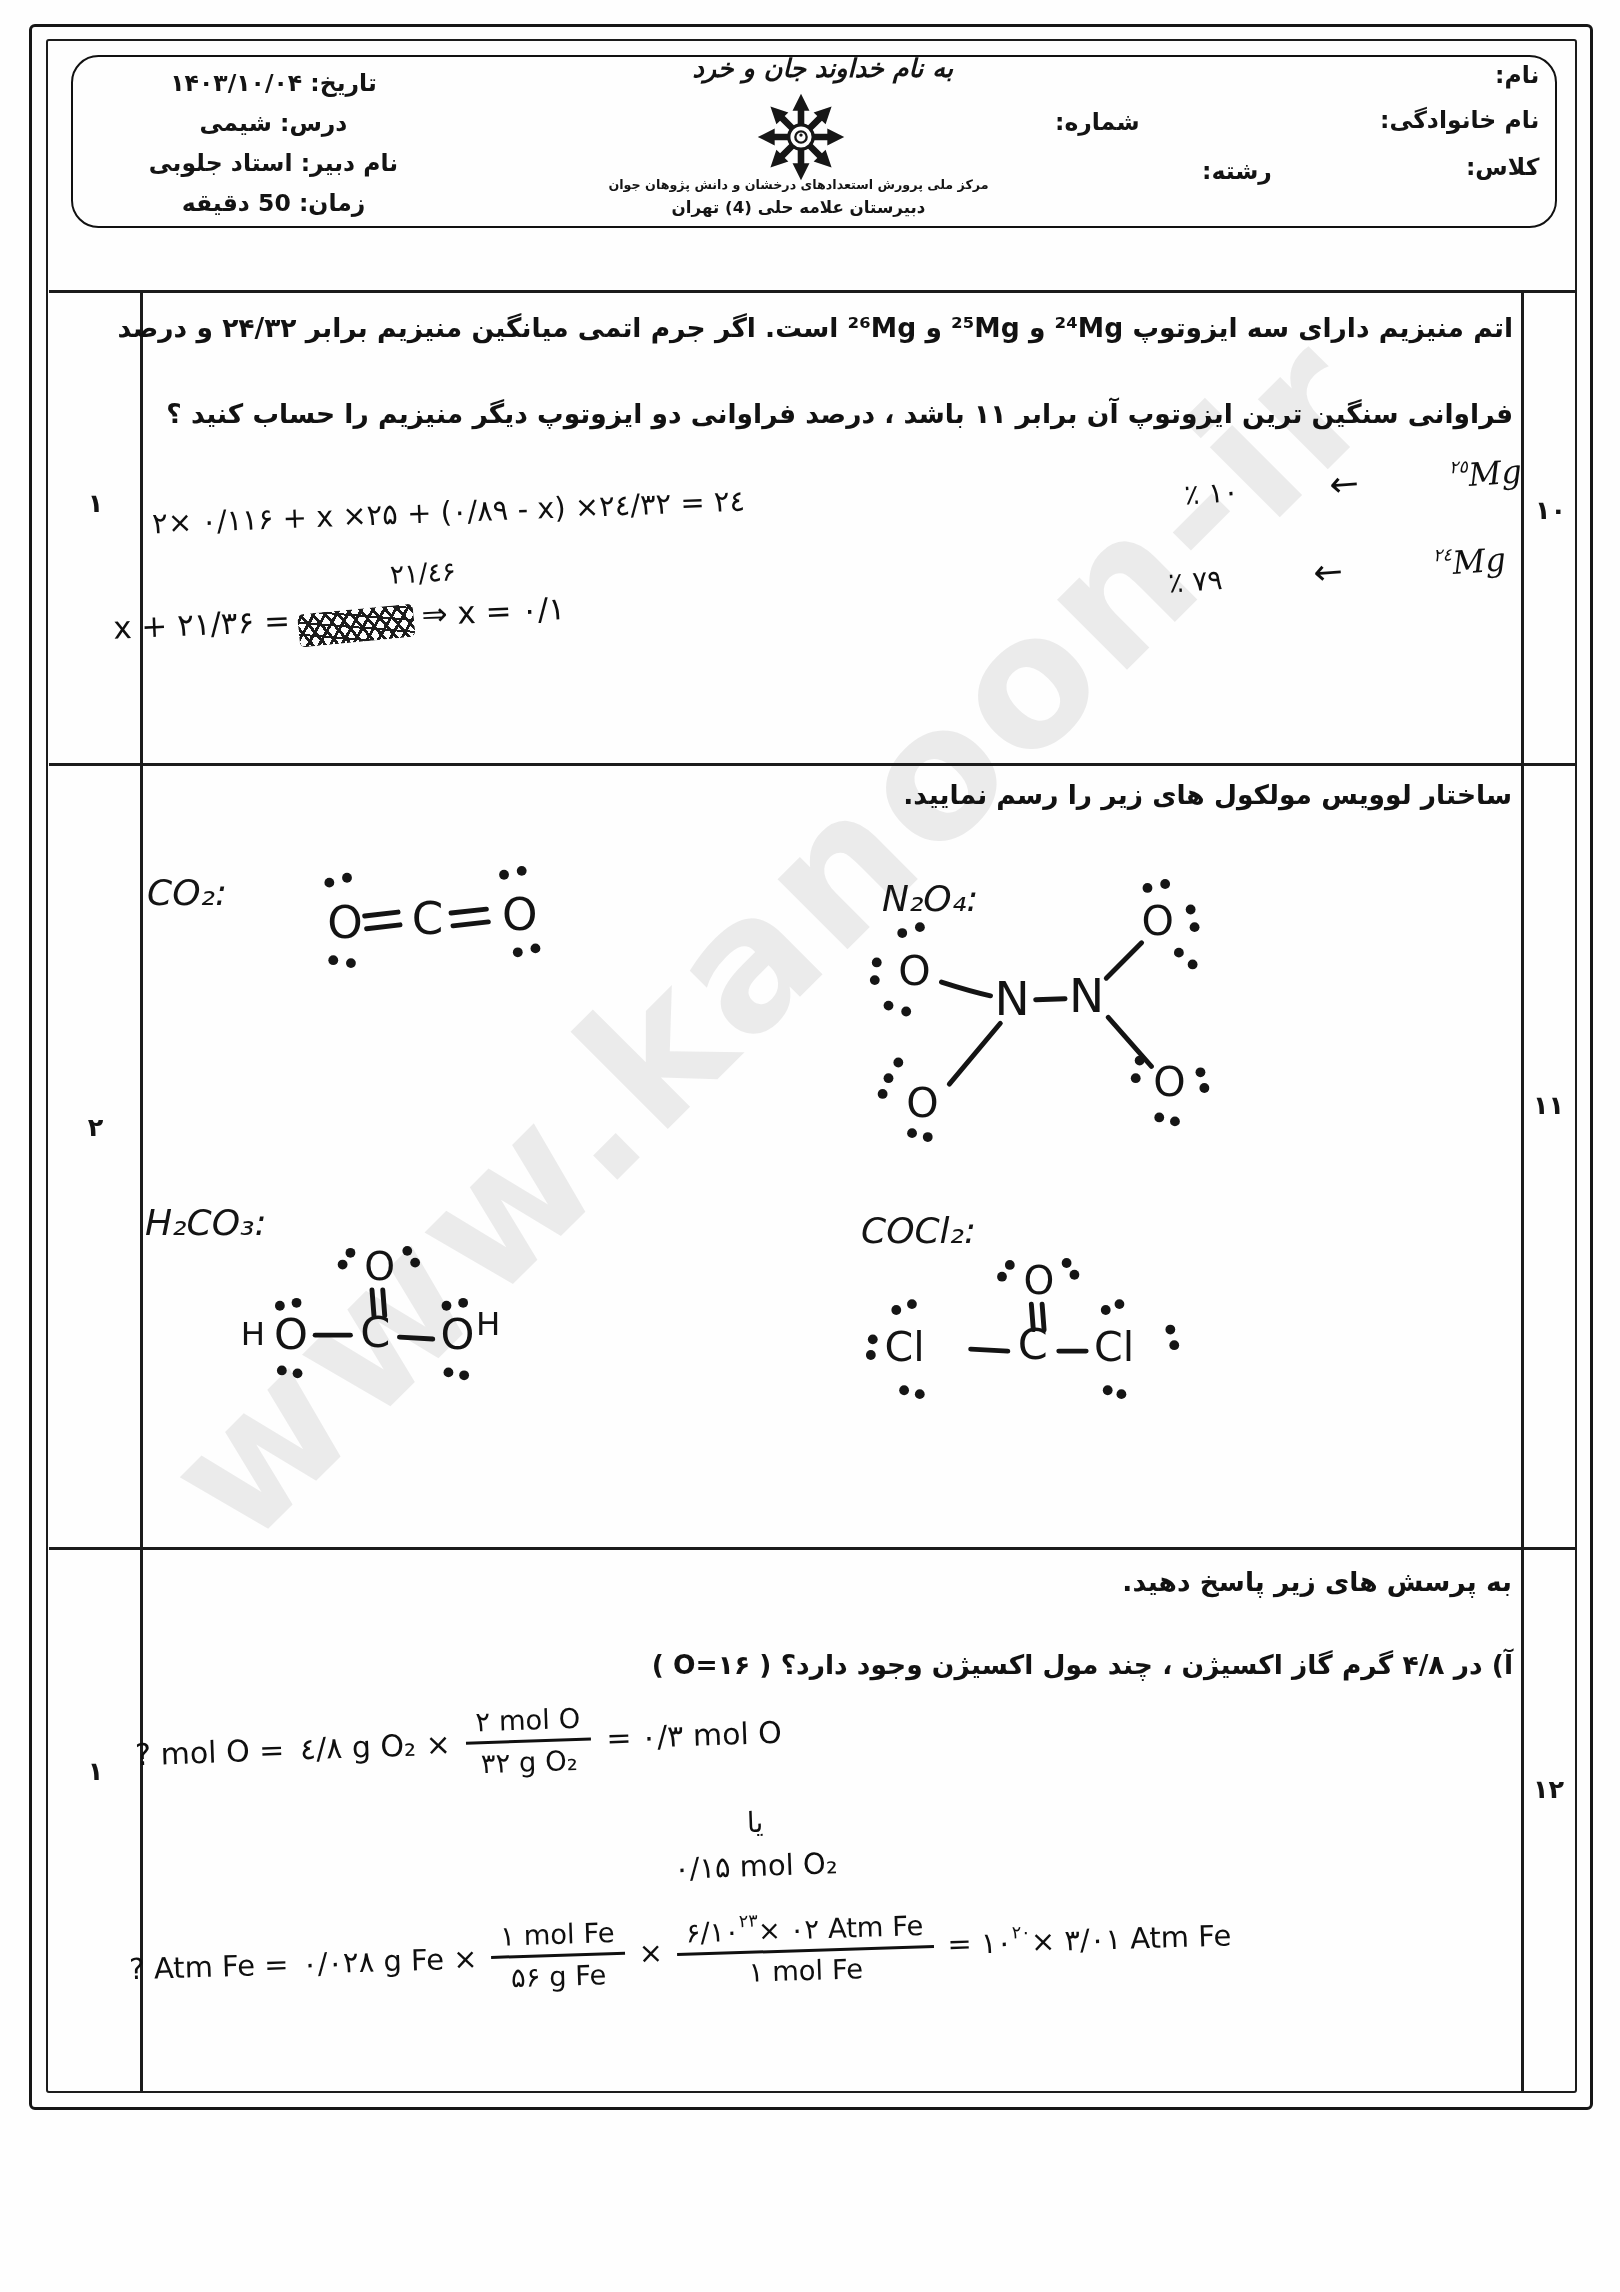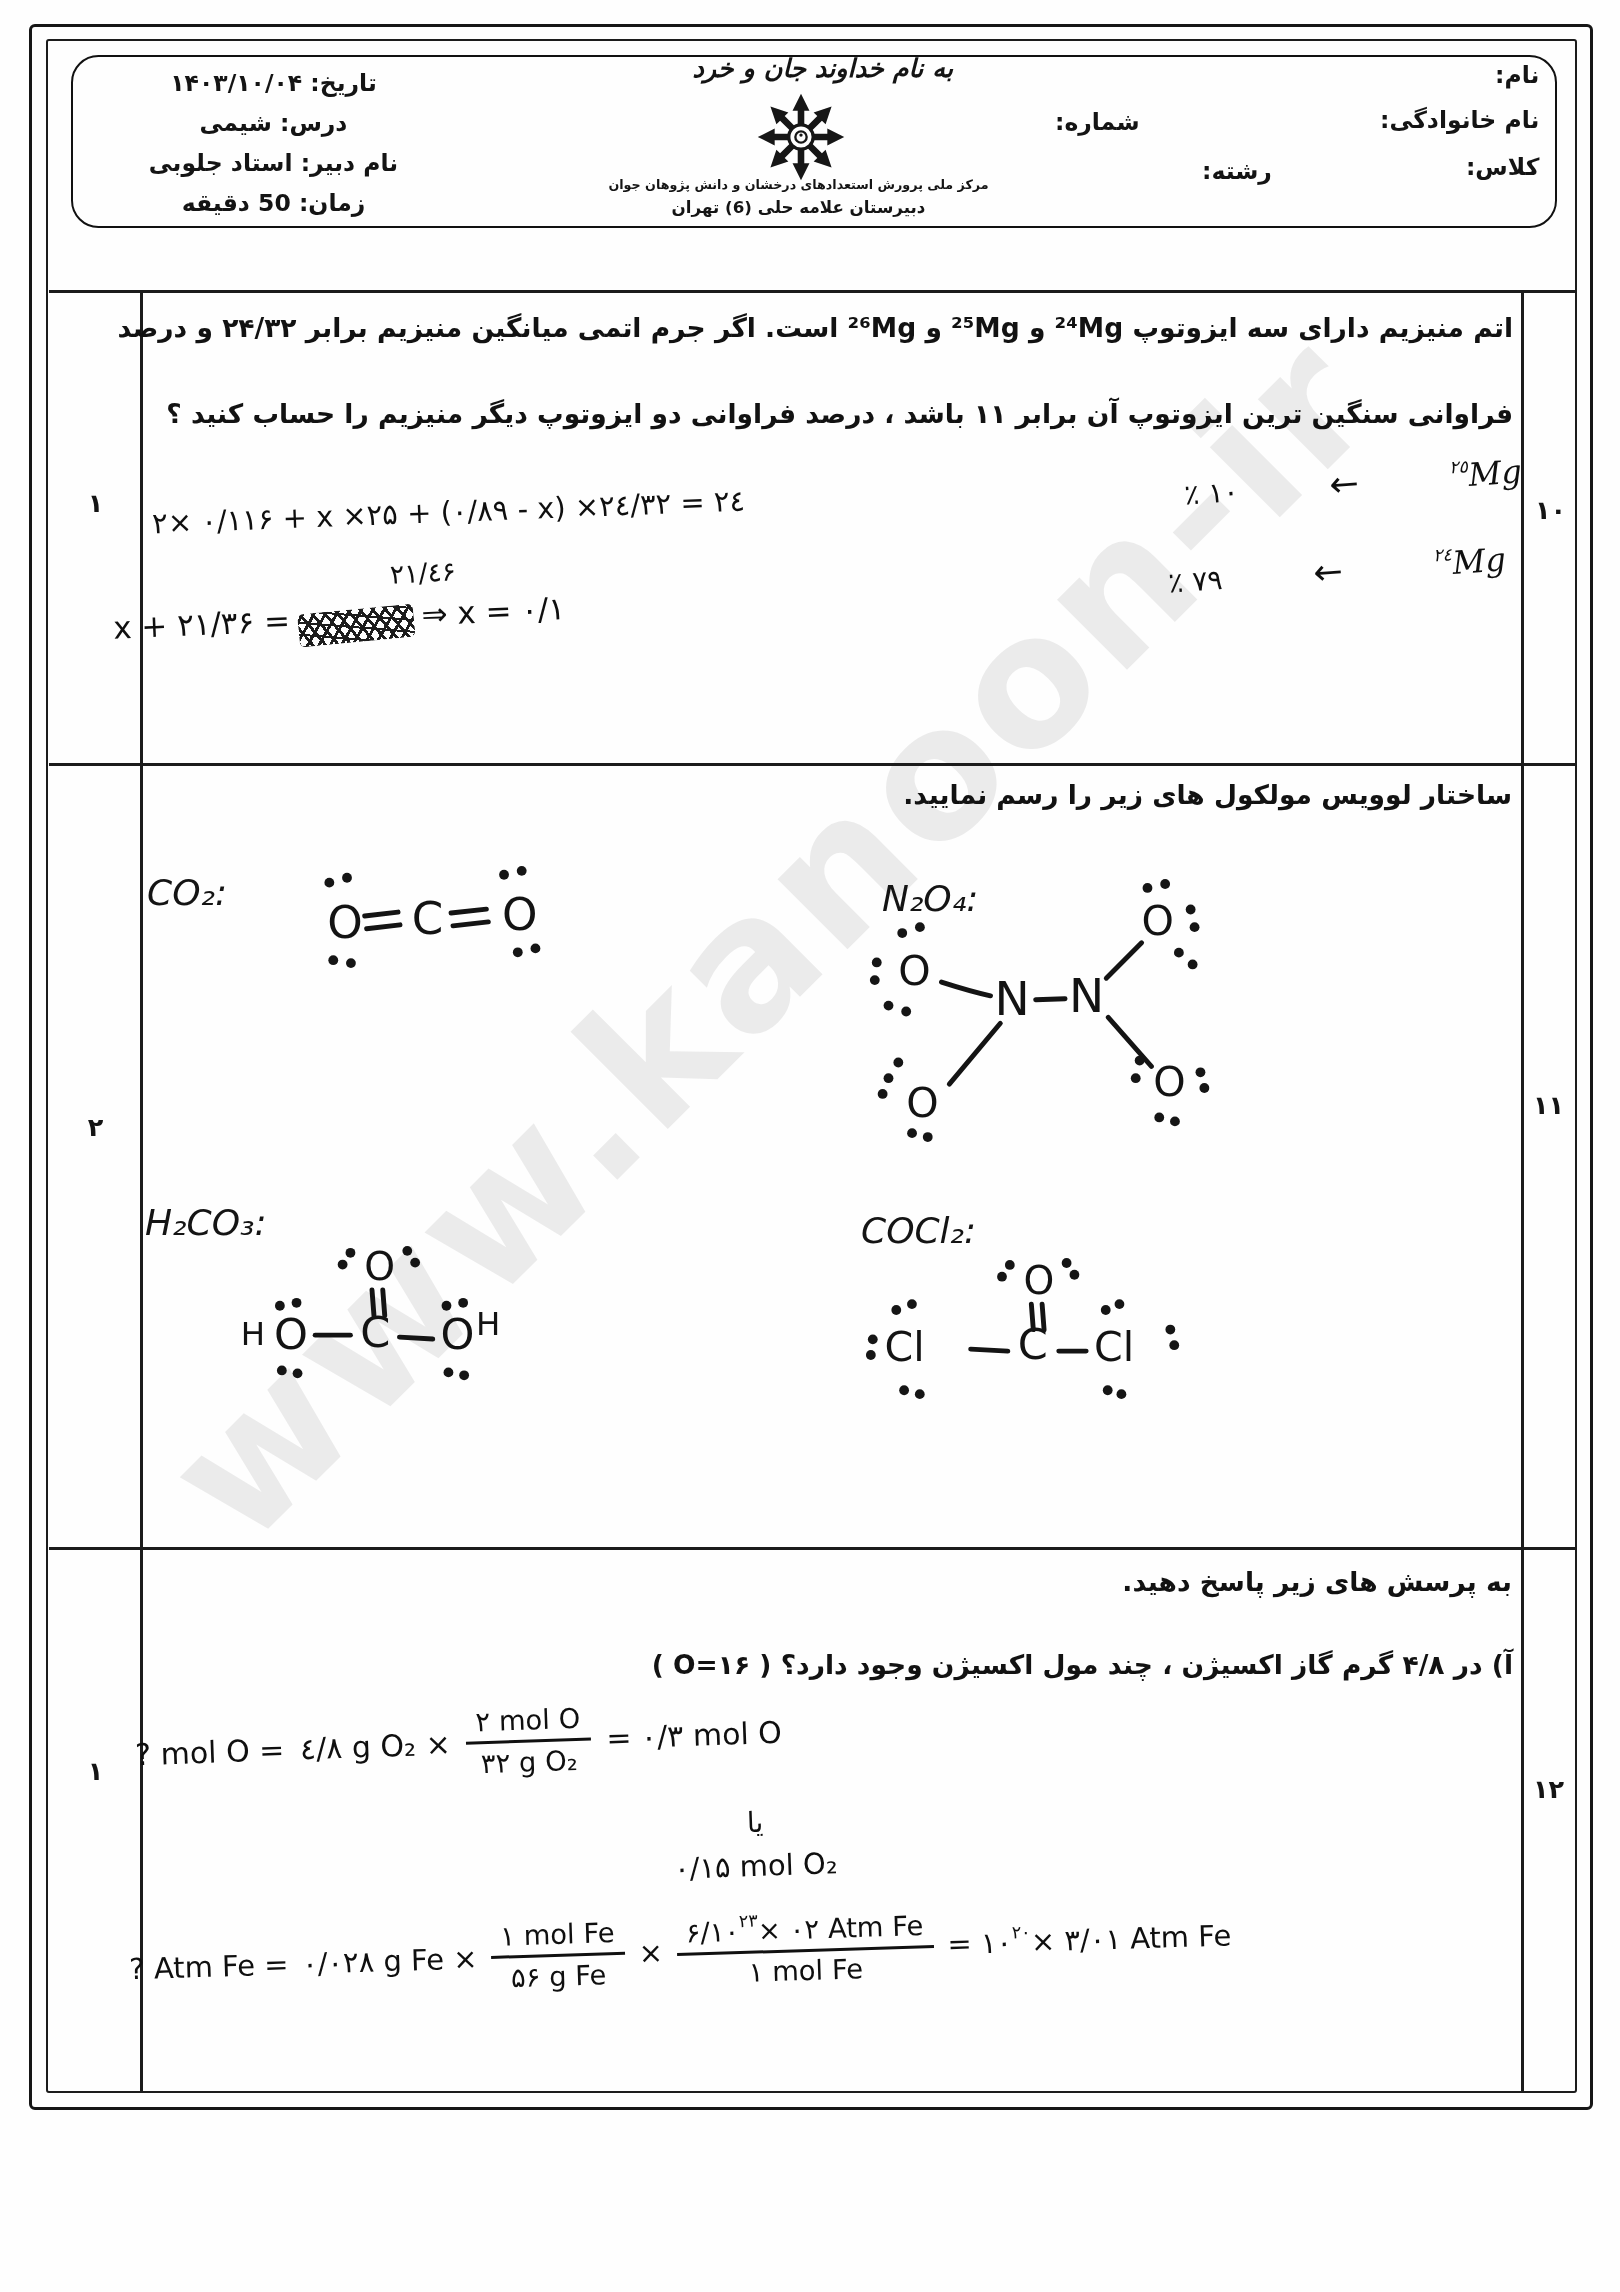--- a/index.html
+++ b/index.html
@@ -71,21 +71,21 @@
         <use href="#arr" transform="rotate(225)"></use>
           <use href="#arr" transform="rotate(270)"></use>
         <use href="#arr" transform="rotate(315)"></use>
       </g>
       <circle cx="0" cy="0" r="13" fill="none" stroke="#161616" stroke-width="3.5"></circle>
       <circle cx="0" cy="0" r="6" fill="none" stroke="#161616" stroke-width="2.5"></circle>
       <circle cx="0" cy="-2" r="1.8" fill="#161616"></circle>
     </svg>
 
     <div class="org">مرکز ملی پرورش استعدادهای درخشان و دانش پژوهان جوان</div>
-    <div class="school">دبیرستان علامه حلی (6) تهران</div>
+    <div class="school">دبیرستان علامه حلی (4) تهران</div>
 
     <div class="left-fields">
       <div>تاریخ: ۱۴۰۳/۱۰/۰۴</div>
       <div>درس: شیمی</div>
       <div>نام دبیر: استاد جلوبی</div>
       <div>زمان: 50 دقیقه</div>
     </div>
   </div>
 
   <div class="line z" style="left:49px;top:290px;width:1527px;height:2.9px"></div>

